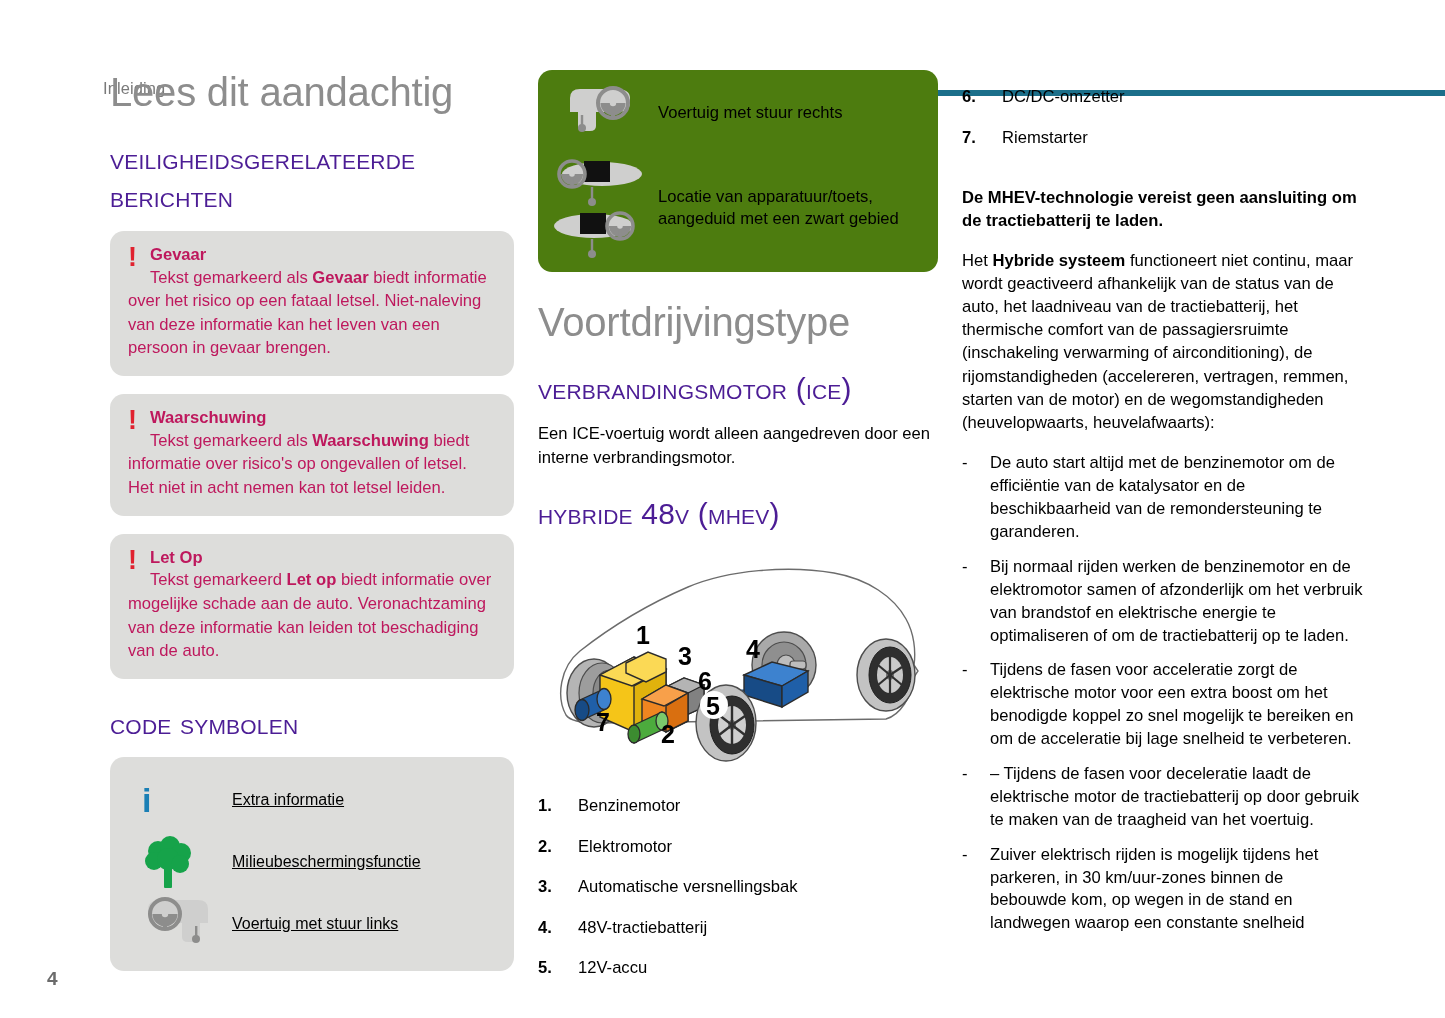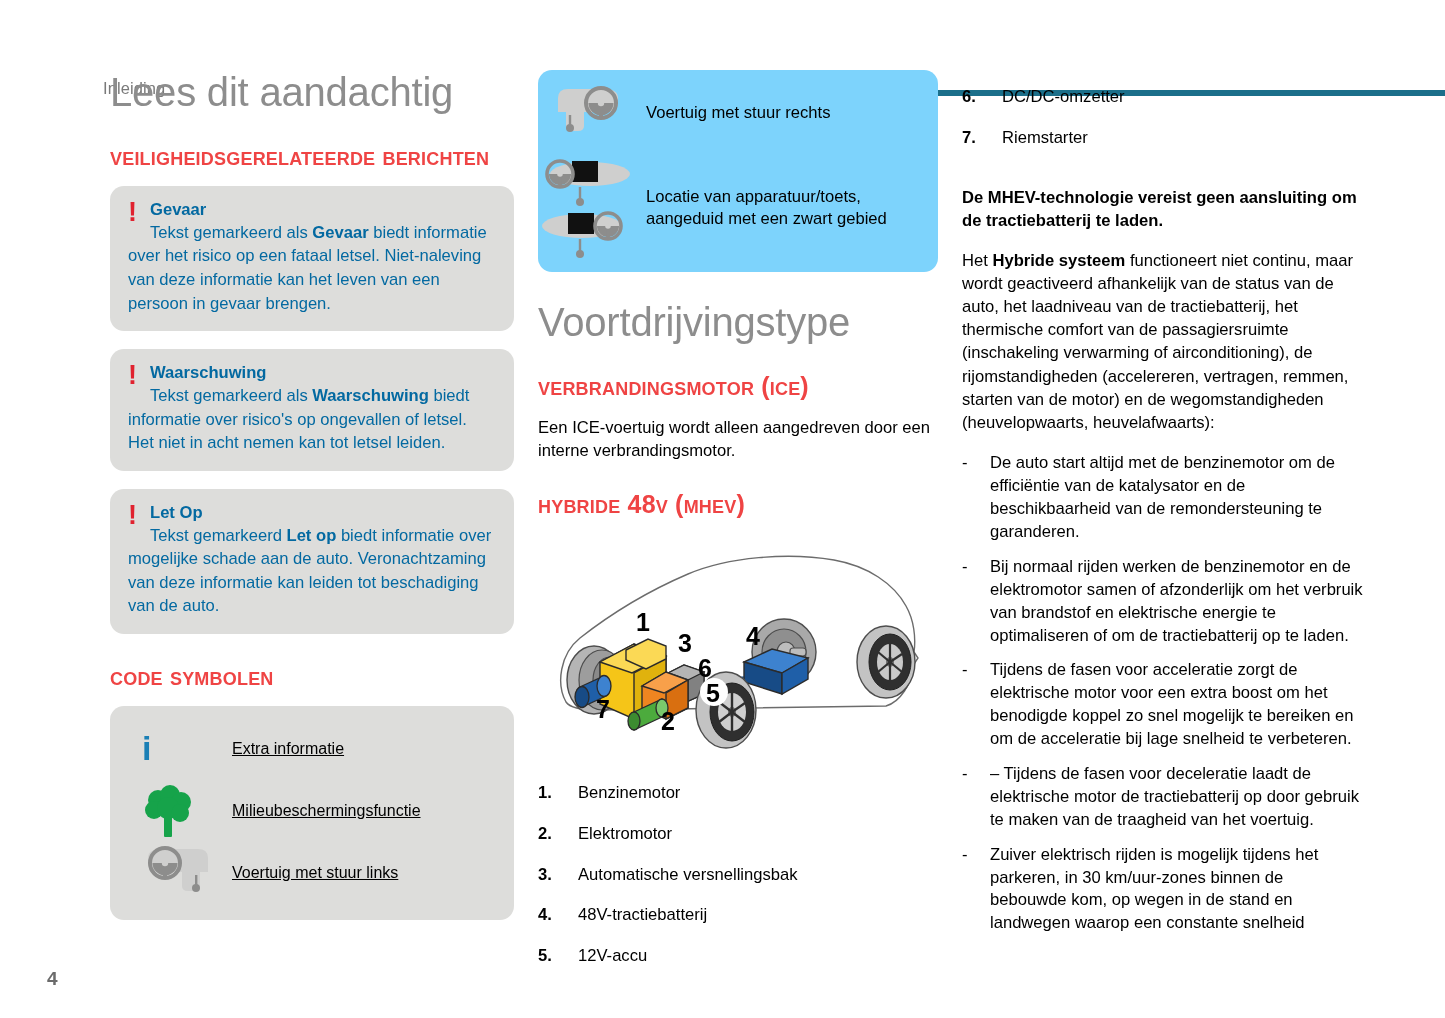--- a/index.html
+++ b/index.html
@@ -62,44 +62,44 @@
   
   .chapter-title {
     font-size: 40px;
     font-weight: normal;
     color: #8d8d8d;
     margin: 0 0 26px 0;
     line-height: 1.1;
     letter-spacing: -0.2px;
   }
   .section-title {
-    font-size: 25px;
-    font-weight: bold;
-    color: #ef4444;
+    font-size: 30px;
+    font-weight: normal;
+    color: #4c1d95;
     margin: 0 0 14px 0;
     line-height: 1.28;
     font-variant: small-caps;
     text-transform: lowercase;
     letter-spacing: 0.2px;
   }
   .section-title.mid-gap { margin-top: 26px; }
 
   
   .callout {
     background: #dddddb;
     border-radius: 14px;
     padding: 14px 18px 16px 18px;
     margin-bottom: 18px;
     position: relative;
   }
   .callout p {
     margin: 0;
     font-size: 16.6px;
     line-height: 1.42;
-    color: #0369a1;
+    color: #be185d;
   }
   .callout .bang {
     color: #e0222f;
     font-weight: bold;
     font-size: 27px;
     line-height: 0.82;
     float: left;
     margin: 1px 13px 0 0;
     font-family: "Liberation Sans", sans-serif;
   }
@@ -145,23 +145,23 @@
     font-size: 34px;
     line-height: 0.85;
     font-family: "Liberation Sans", sans-serif;
   }
 
   
   .wheel-ill { display:block; }
 
   
   .box-steering {
-    background: #7dd3fc;
+    background: #4d7c0f;
     border-radius: 14px;
-    padding: 14px 4px;
+    padding: 14px 16px;
     margin-bottom: 28px;
   }
   .steer-row {
     display: flex;
     align-items: center;
   }
   .steer-icon {
     flex: 0 0 104px;
     width: 104px;
     display: flex;

